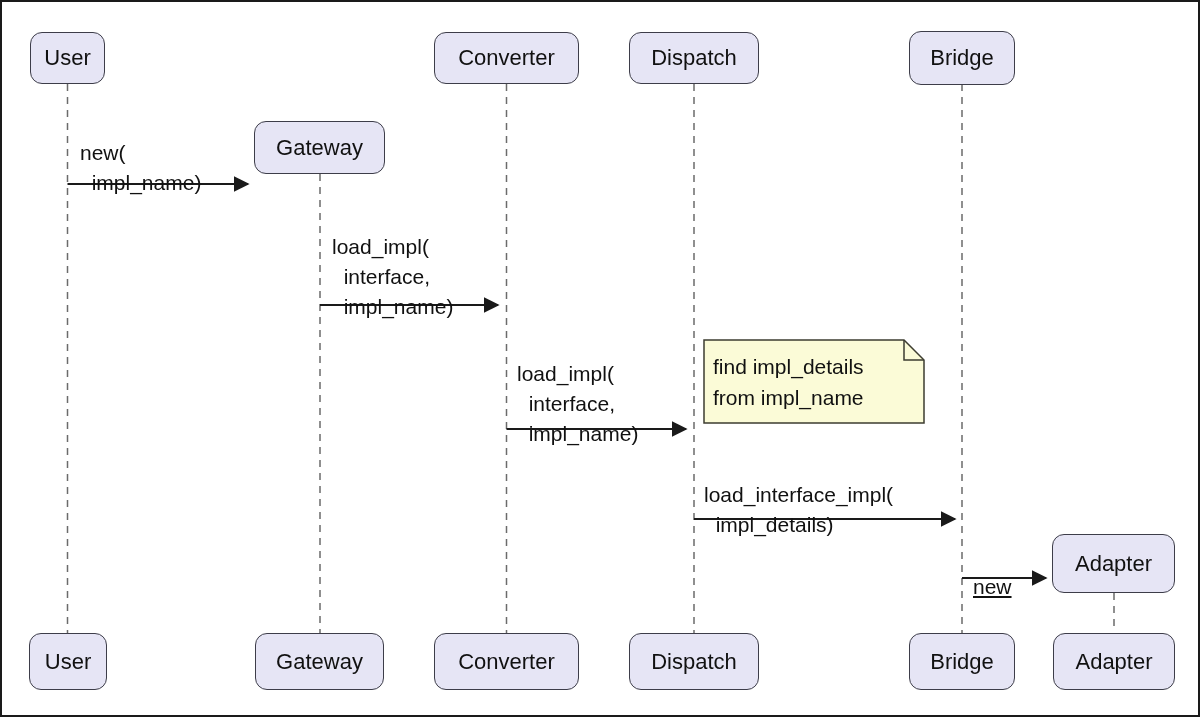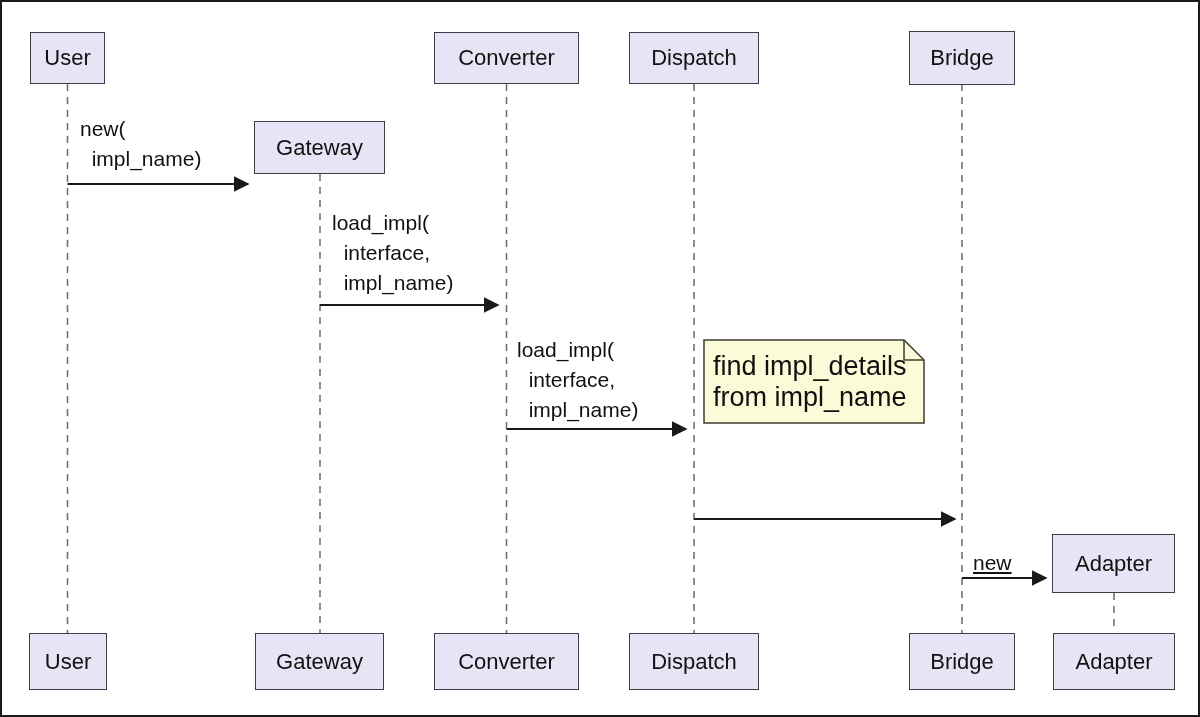--- a/index.html
+++ b/index.html
@@ -21,38 +21,39 @@
     position: absolute;
     left: 0;
     top: 0;
     pointer-events: none;
   }
   .pbox {
     position: absolute;
     box-sizing: border-box;
     background: #e6e5f5;
     border: 1.5px solid #3d3d49;
-    border-radius: 0;
+    border-radius: 12px;
     display: flex;
     align-items: center;
     justify-content: center;
     font-size: 22px;
     color: #111111;
     white-space: nowrap;
   }
   .msg {
     position: absolute;
     font-size: 21px;
     line-height: 30px;
     color: #111111;
     white-space: pre-wrap;
+    margin-top: 24px;
   }
   .note-text {
     position: absolute;
-    font-size: 27px;
+    font-size: 21px;
     line-height: 31px;
     color: #111111;
     white-space: pre-wrap;
   }
 </style>
 </head>
 <body>
 
 <div class="frame">
 
@@ -96,18 +97,20 @@
   <div class="pbox" style="left:1051px; top:631px; width:122px; height:57px;">Adapter</div>
 
   <div class="msg" style="left:78px; top:112px;">new(
   impl_name)</div>
   <div class="msg" style="left:330px; top:206px;">load_impl(
   interface,
   impl_name)</div>
   <div class="msg" style="left:515px; top:333px;">load_impl(
   interface,
   impl_name)</div>
+  <div class="msg" style="left:702px; top:454px;">load_interface_impl(
+  impl_details)</div>
   <div class="msg" style="left:971px; top:546px;text-decoration:underline;">new</div>
 
   <div class="note-text" style="left:711px; top:349px;">find impl_details
 from impl_name</div>
 
 </div>
 
 </body></html>

